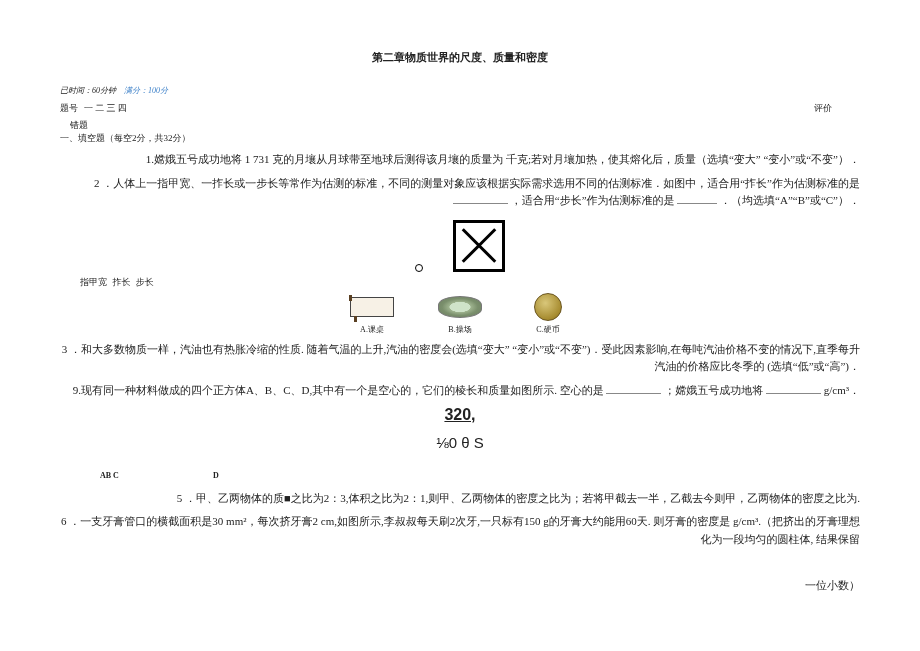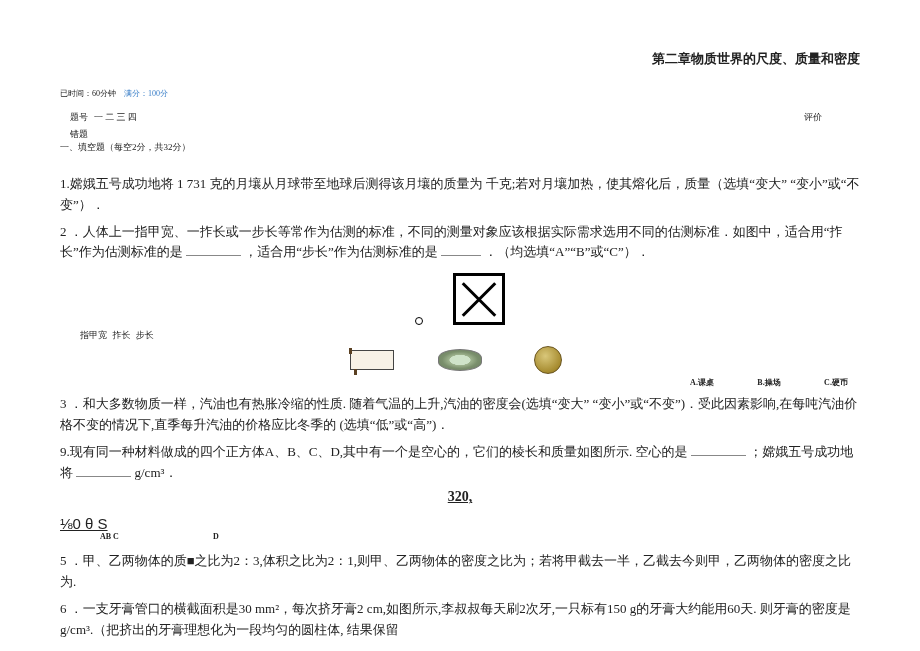--- a/index.html
+++ b/index.html
@@ -7,48 +7,50 @@
       width: 920px;
       height: 651px;
       background: #ffffff;
       font-family: "SimSun", "宋体", serif;
       font-size: 9px;
       color: #222;
       padding: 50px 60px 20px 60px;
       position: relative;
     }
     .title {
-      text-align: right;
-      font-size: 13px;
+      text-align: center;
+      font-size: 11px;
       font-weight: bold;
       margin-bottom: 20px;
     }
     .meta-line {
       font-size: 8px;
-      margin-bottom: 12px;
+      margin-bottom: 6px;
+      font-style: italic;
     }
     .meta-line .score { color: #3a7fc8; }
     .tihao-row {
       font-size: 9px;
       margin-bottom: 4px;
       display: flex;
       align-items: center;
     }
-    .tihao-label { margin-left: 10px; margin-right: 4px; }
+    .tihao-label { margin-right: 4px; }
     .tihao-items { margin-left: 2px; }
-    .pingjia { margin-left: auto; margin-right: 38px; font-family: Liberation Serif, serif; }
+    .pingjia { margin-left: auto; margin-right: 28px; font-family: Liberation Serif, serif; }
     .cuoti { margin-left: 10px; font-size: 9px; }
     .section-head {
       font-size: 9px;
-      margin-bottom: 20px;
+      margin-bottom: 6px;
     }
     .q {
-      font-size: 13px;
+      font-size: 11px;
       line-height: 1.6;
       margin-bottom: 6px;
+      text-align: right;
     }
     .blank {
       display: inline-block;
       border-bottom: 1px solid #888;
       min-width: 40px;
       height: 10px;
       vertical-align: baseline;
     }
     .blank.wide { min-width: 55px; }
     .figure-row {
@@ -94,37 +96,37 @@
       width: 44px; height: 22px; border-radius: 50% / 40%;
       background: radial-gradient(ellipse at center, #cfe3c9 35%, #9fb48f 36%, #7a8f6c 60%, #6d7e62 100%);
       border: 1px solid #777;
     }
     .coin {
       width: 28px; height: 28px; border-radius: 50%;
       background: radial-gradient(circle at 40% 35%, #d9c77a, #a68b2f 70%, #7a6420);
       border:1px solid #6a5520;
     }
     .img-captions {
-      display: flex; justify-content: flex-end; gap: 19px;
-      font-size: 8px; margin-bottom: 6px; font-weight: bold;
+      display: flex; justify-content: center; gap: 40px;
+      font-size: 8px; margin-bottom: 6px;
     }
     .img-captions span { width:48px; text-align:center; }
     .center-big {
       text-align: center;
-      font-size: 14px;
+      font-size: 16px;
       font-weight: bold;
       text-decoration: underline;
       margin: 6px 0 10px 0;
-      font-family: Liberation Serif, serif;
+      font-family: Liberation Sans, sans-serif;
     }
     .center-sym {
+      text-align: center;
       font-size: 15px;
-      margin-bottom: 0;
+      margin-bottom: 20px;
       font-family: Arial, sans-serif;
-      text-decoration: underline;
     }
     .abcd {
       font-size: 8px; font-weight: bold;
       margin-left: 40px;
       margin-bottom: 10px;
     }
     .abcd .gap { display:inline-block; width:90px; }
     .q-indent { margin-left: 12px; margin-top: 29px; }
   </style>
 </head>

